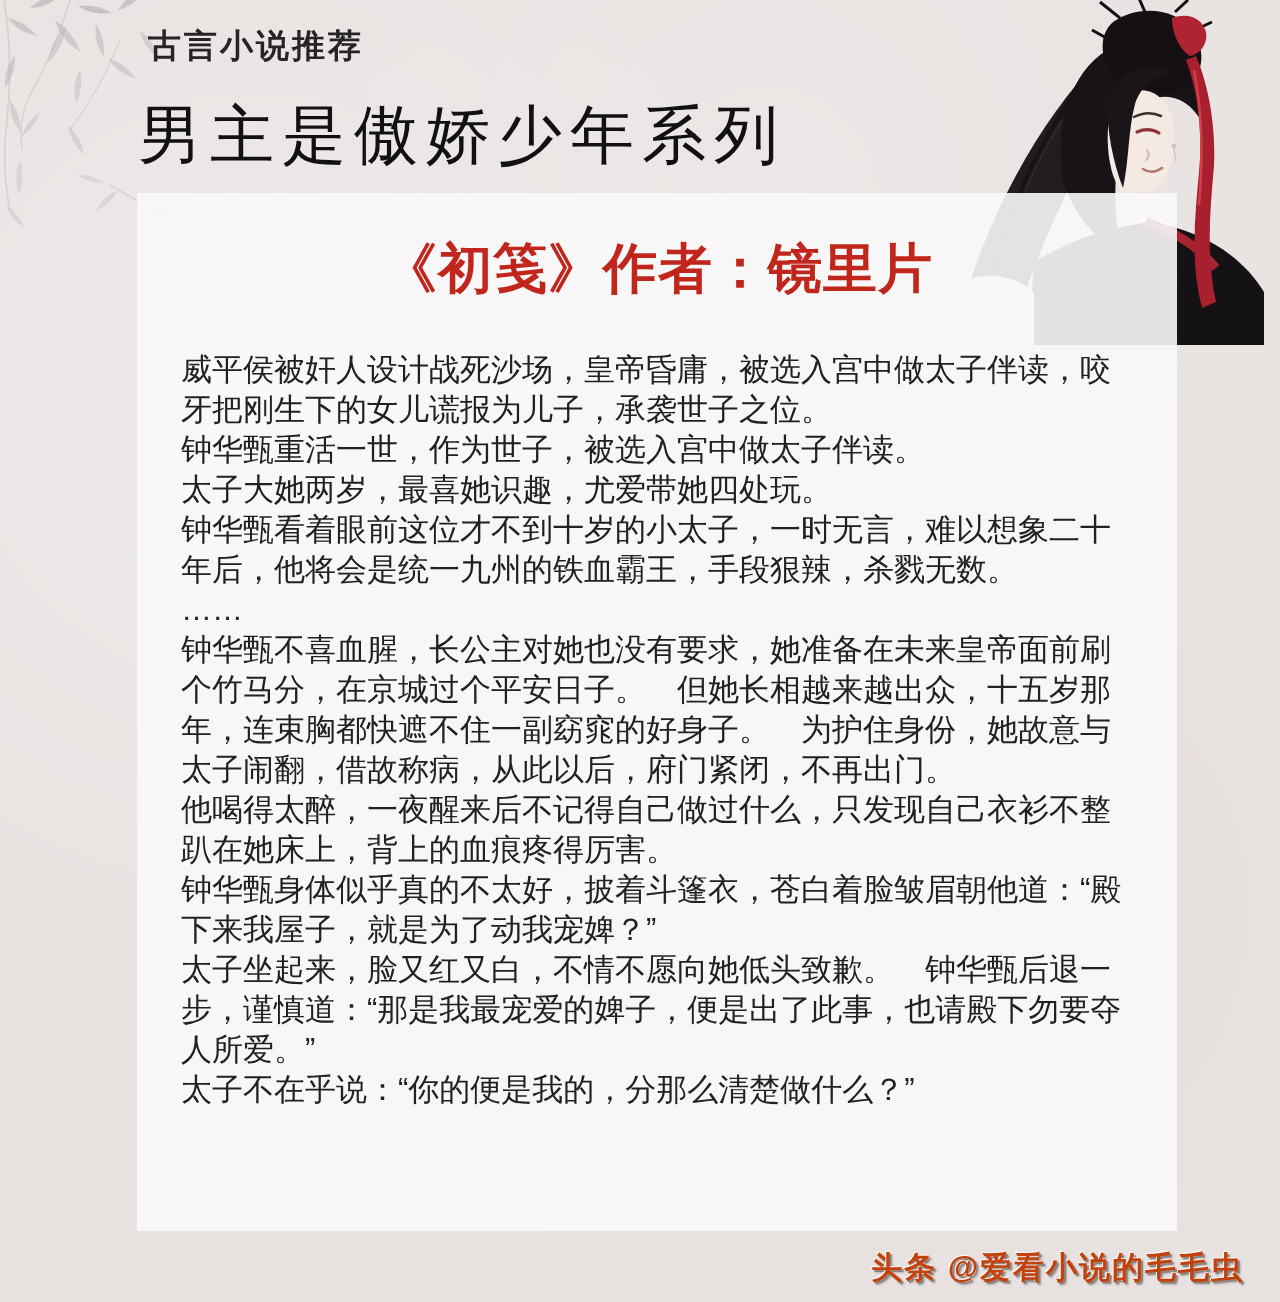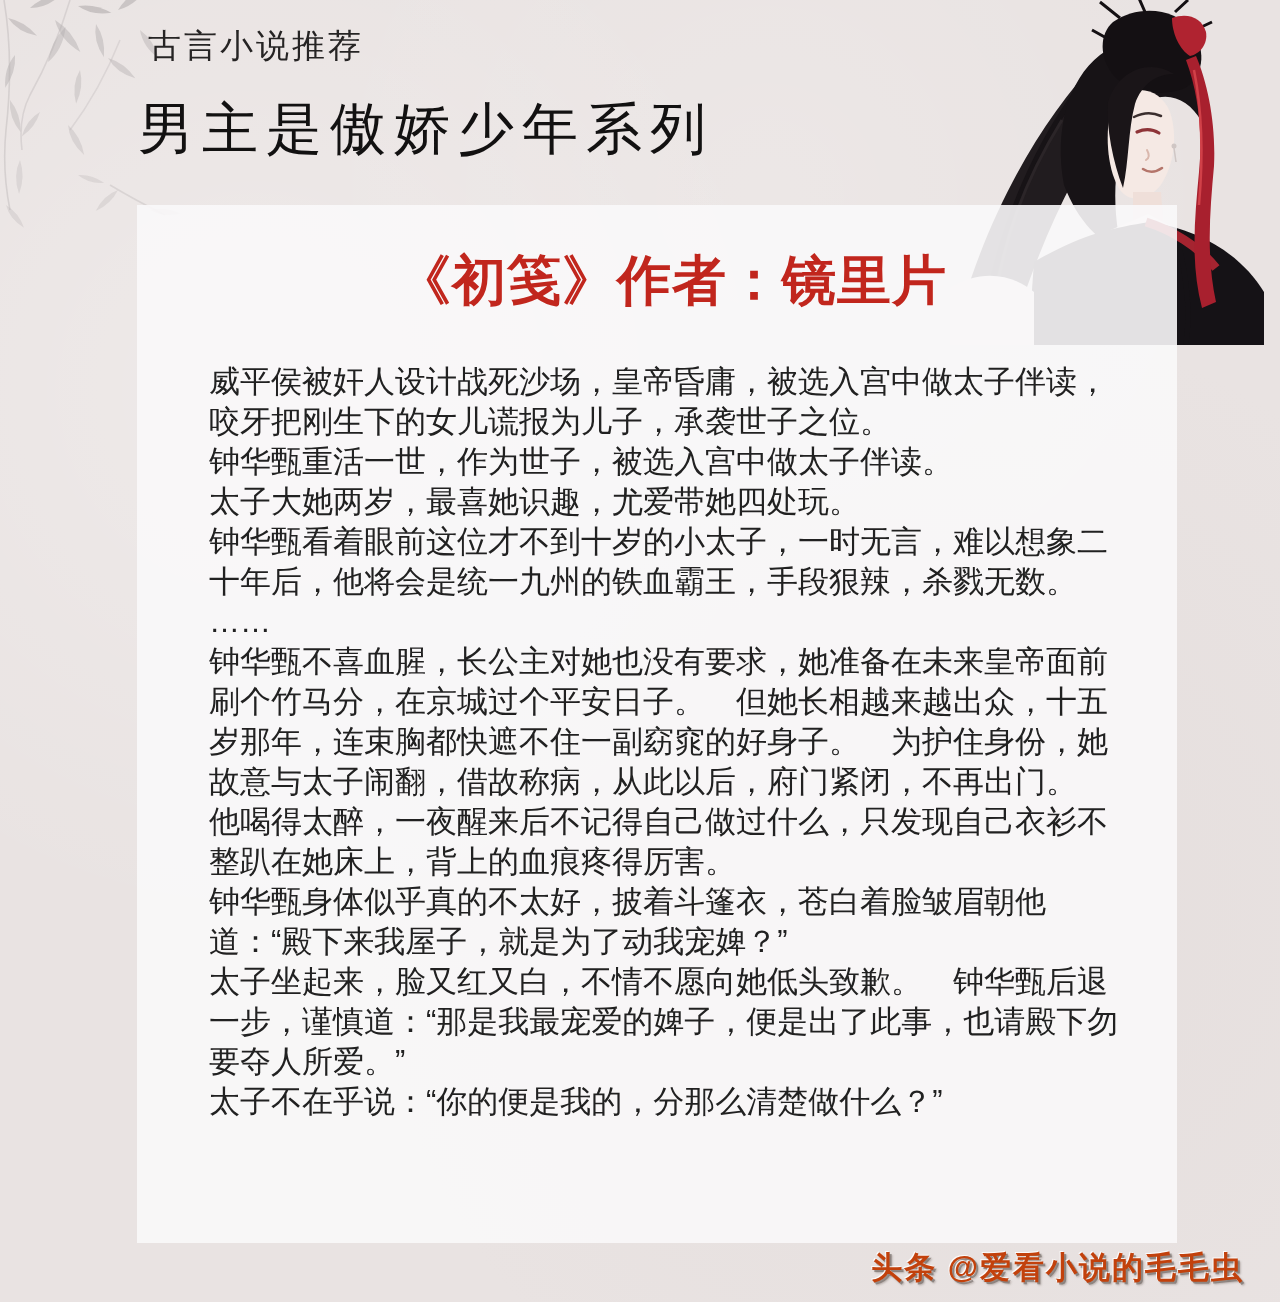--- a/index.html
+++ b/index.html
@@ -26,32 +26,32 @@
   }
   .ink-decoration{
     position:absolute;left:0;top:0;width:200px;height:300px;opacity:.55;
   }
   .illustration{
     position:absolute;left:950px;top:0;width:330px;height:345px;
   }
   .category-label{
     position:absolute;left:148px;top:24px;
     font-family:"Liberation Serif",serif;
-    font-size:33px;letter-spacing:3px;color:#262424;
+    font-size:33px;letter-spacing:3px;color:#262424;font-weight:bold;
   }
   .series-title{
     position:absolute;left:138px;top:92px;
     font-family:"Liberation Serif",serif;
-    font-size:56px;letter-spacing:8px;color:#121111;font-weight:500;
+    font-size:64px;letter-spacing:8px;color:#121111;font-weight:500;
   }
   .card{
-    position:absolute;left:137px;top:205px;width:1040px;height:1038px;
+    position:absolute;left:137px;top:193px;width:1040px;height:1038px;
     background:rgba(250,248,249,0.90);
     box-sizing:border-box;
-    padding:45px 42px 0 72px;
+    padding:45px 42px 0 44px;
   }
   .card-title{
     text-align:center;
     font-size:54px;font-weight:bold;color:var(--accent-red);
     line-height:60px;letter-spacing:1px;
     margin:0 0 52px 0;
   }
   .card-body{
     font-size:31px;line-height:40px;color:var(--body-text);
   }

